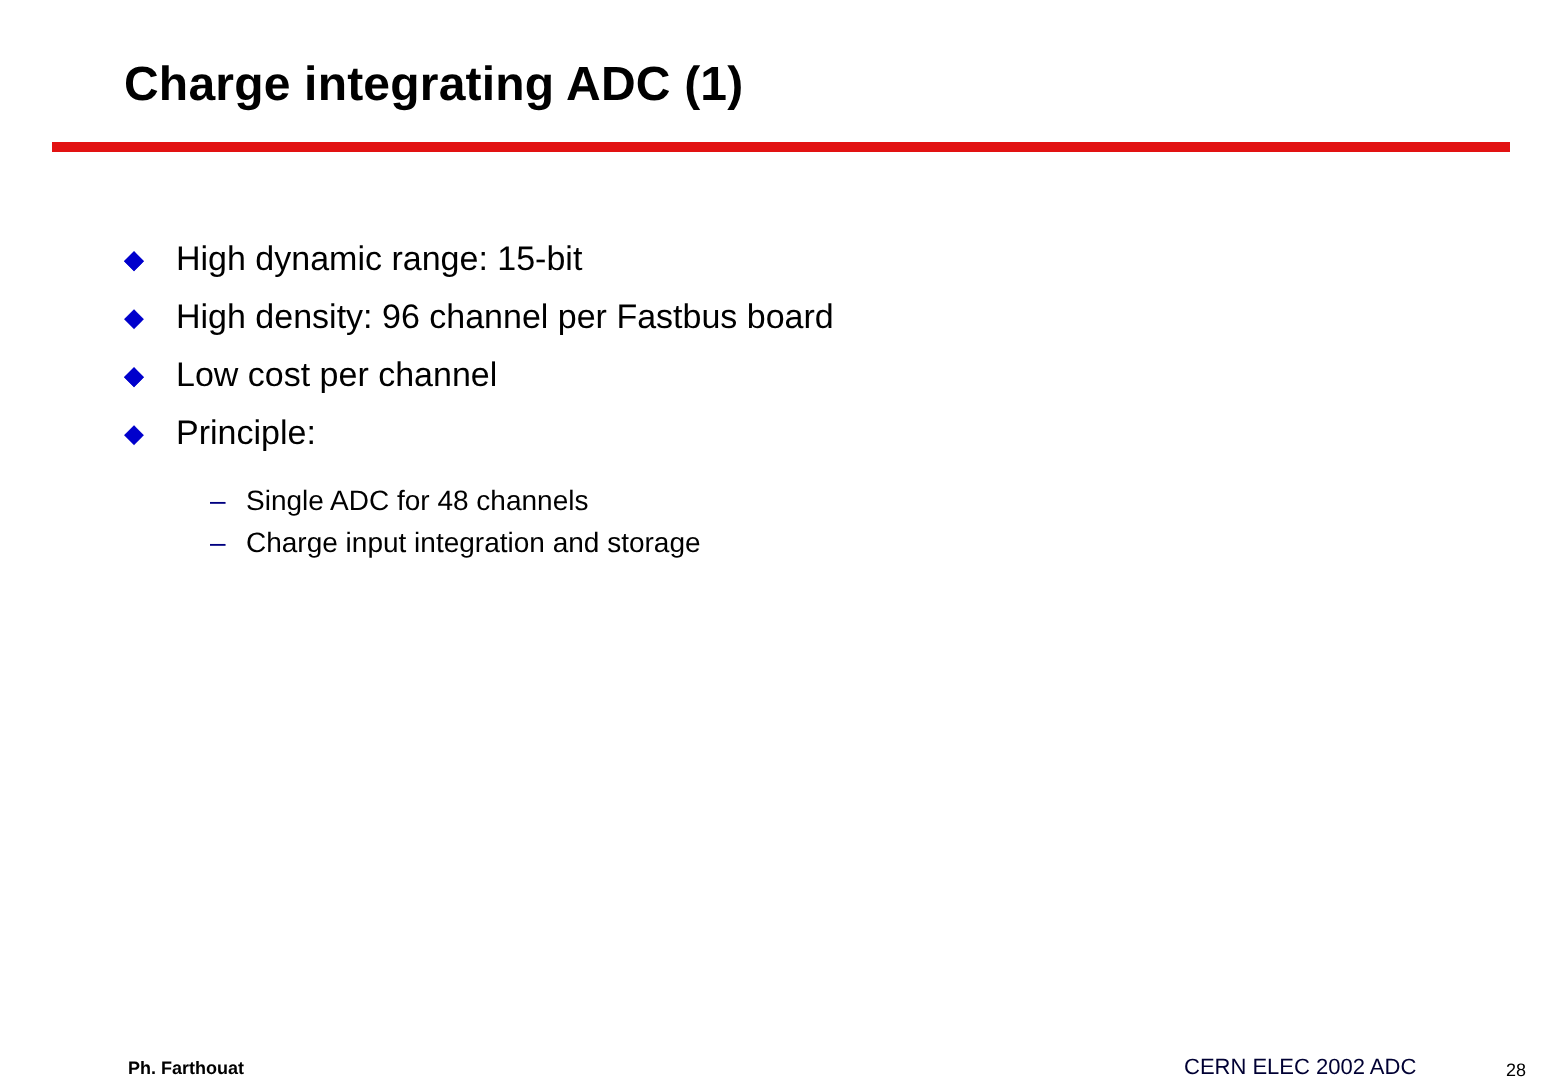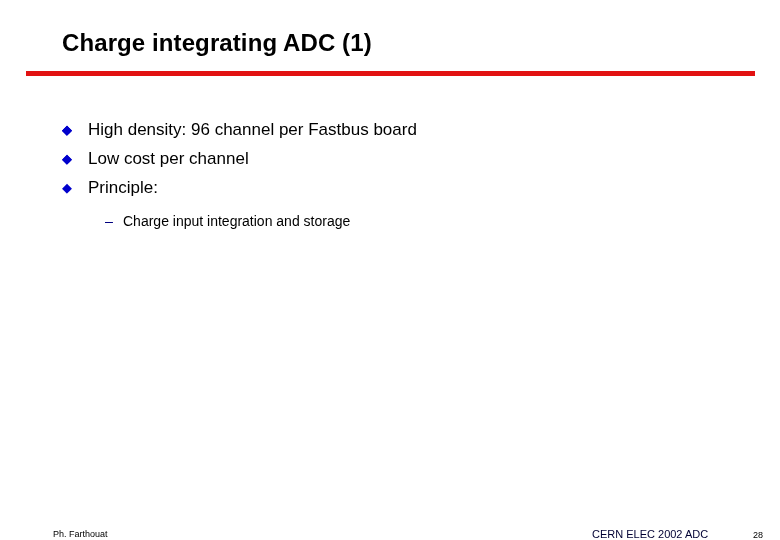--- a/index.html
+++ b/index.html
@@ -104,24 +104,24 @@
   #footer {
     position: absolute;
     left: 0;
     top: 512px;
     width: 780px;
     height: 24px;
   }
 
   #footer-author {
     position: absolute;
-    left: 53px;
+    left: 64px;
     top: 3px;
     font-size: 9px;
-    font-weight: normal;
+    font-weight: bold;
     color: #000000;
     white-space: nowrap;
   }
 
   #footer-event {
     position: absolute;
     left: 592px;
     top: 2px;
     font-size: 11px;
     color: #000033;
@@ -149,20 +149,21 @@
   <div id="title-rule"></div>
 
   <div id="body-list">
 
     <div class="bullet-l1">
       <span class="marker">◆</span>
     </div>
 
     <div class="bullet-l1">
       <span class="marker">◆</span>
+      <span>High dynamic range: 15-bit</span>
     </div>
 
     <div class="bullet-l1">
       <span class="marker">◆</span>
       <span>High density: 96 channel per Fastbus board</span>
     </div>
 
     <div class="bullet-l1">
       <span class="marker">◆</span>
     </div>
@@ -174,20 +175,21 @@
 
     <div class="bullet-l1">
       <span class="marker">◆</span>
       <span>Principle:</span>
     </div>
 
     <div class="sub-list">
 
       <div class="bullet-l2">
         <span class="marker">–</span>
+        <span>Single ADC for 48 channels</span>
       </div>
 
       <div class="bullet-l2">
         <span class="marker">–</span>
         <span>Charge input integration and storage</span>
       </div>
 
     </div>
 
   </div>

